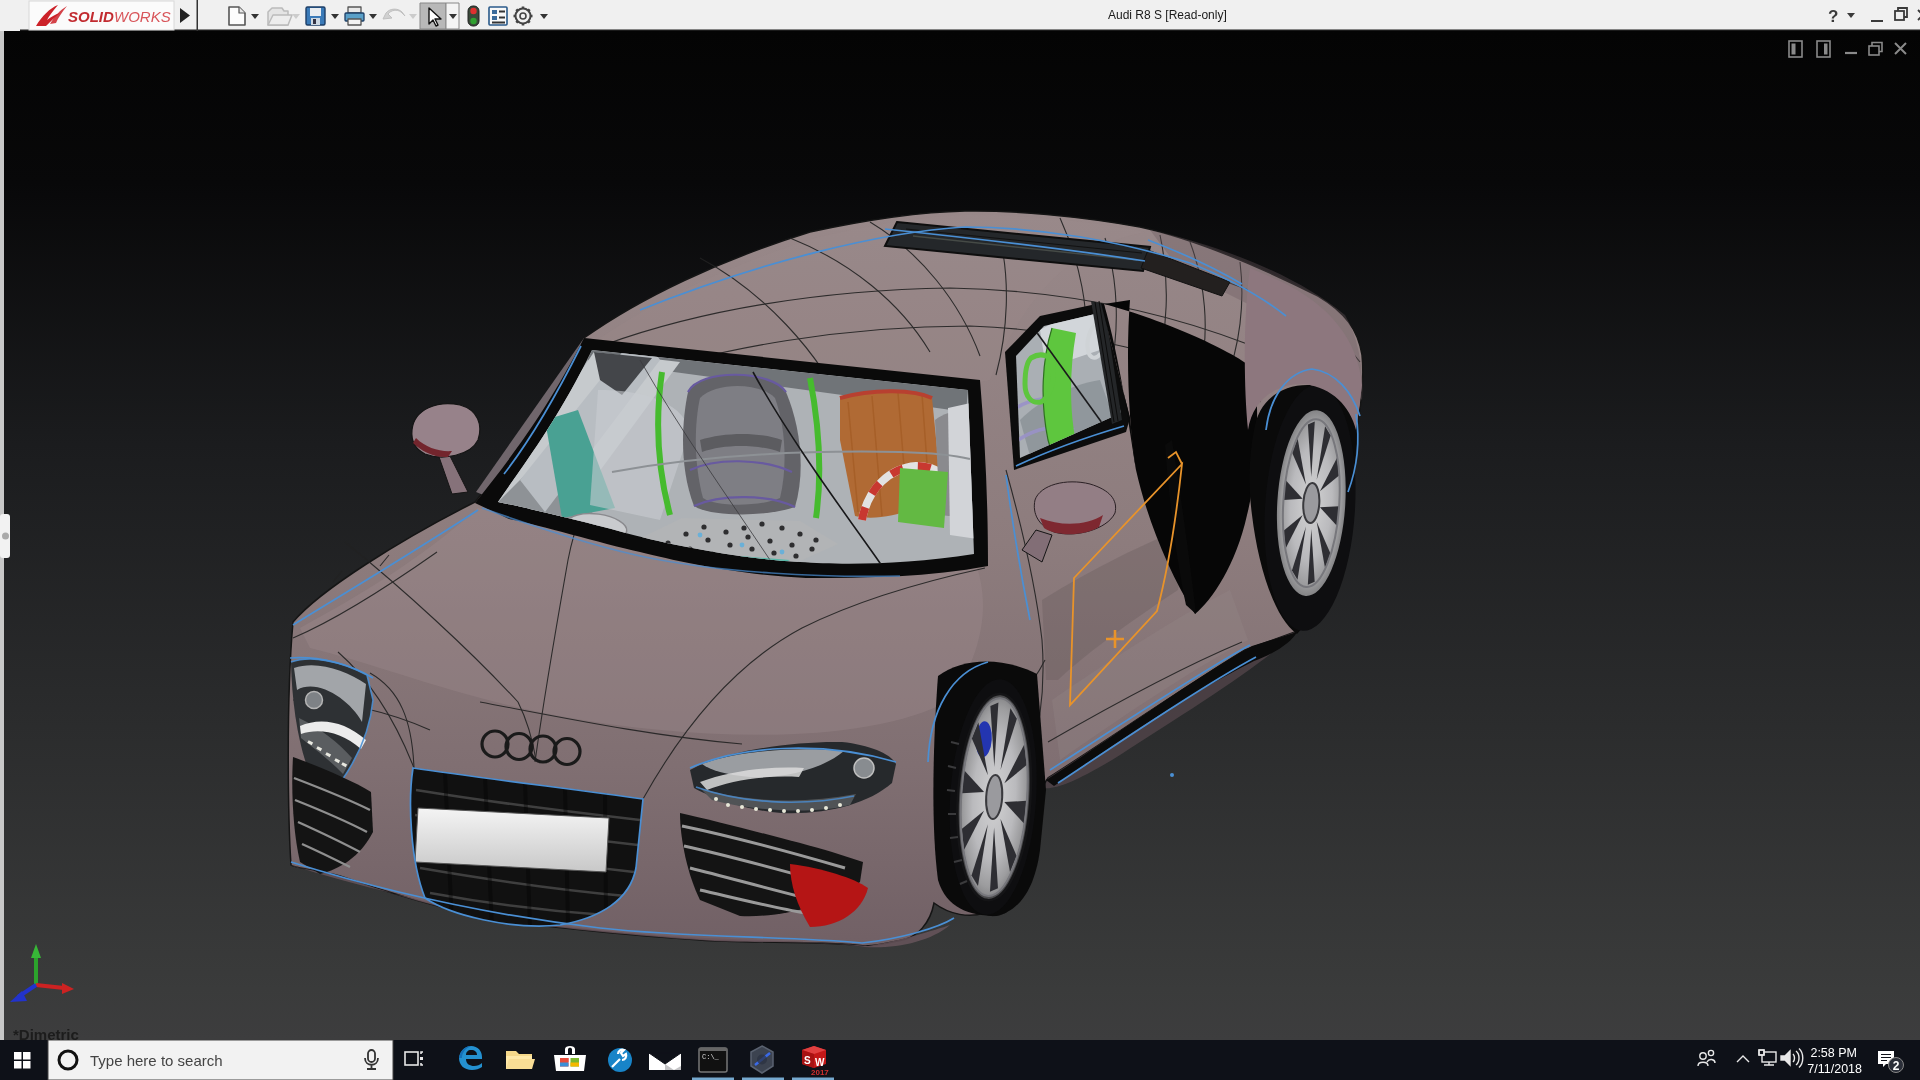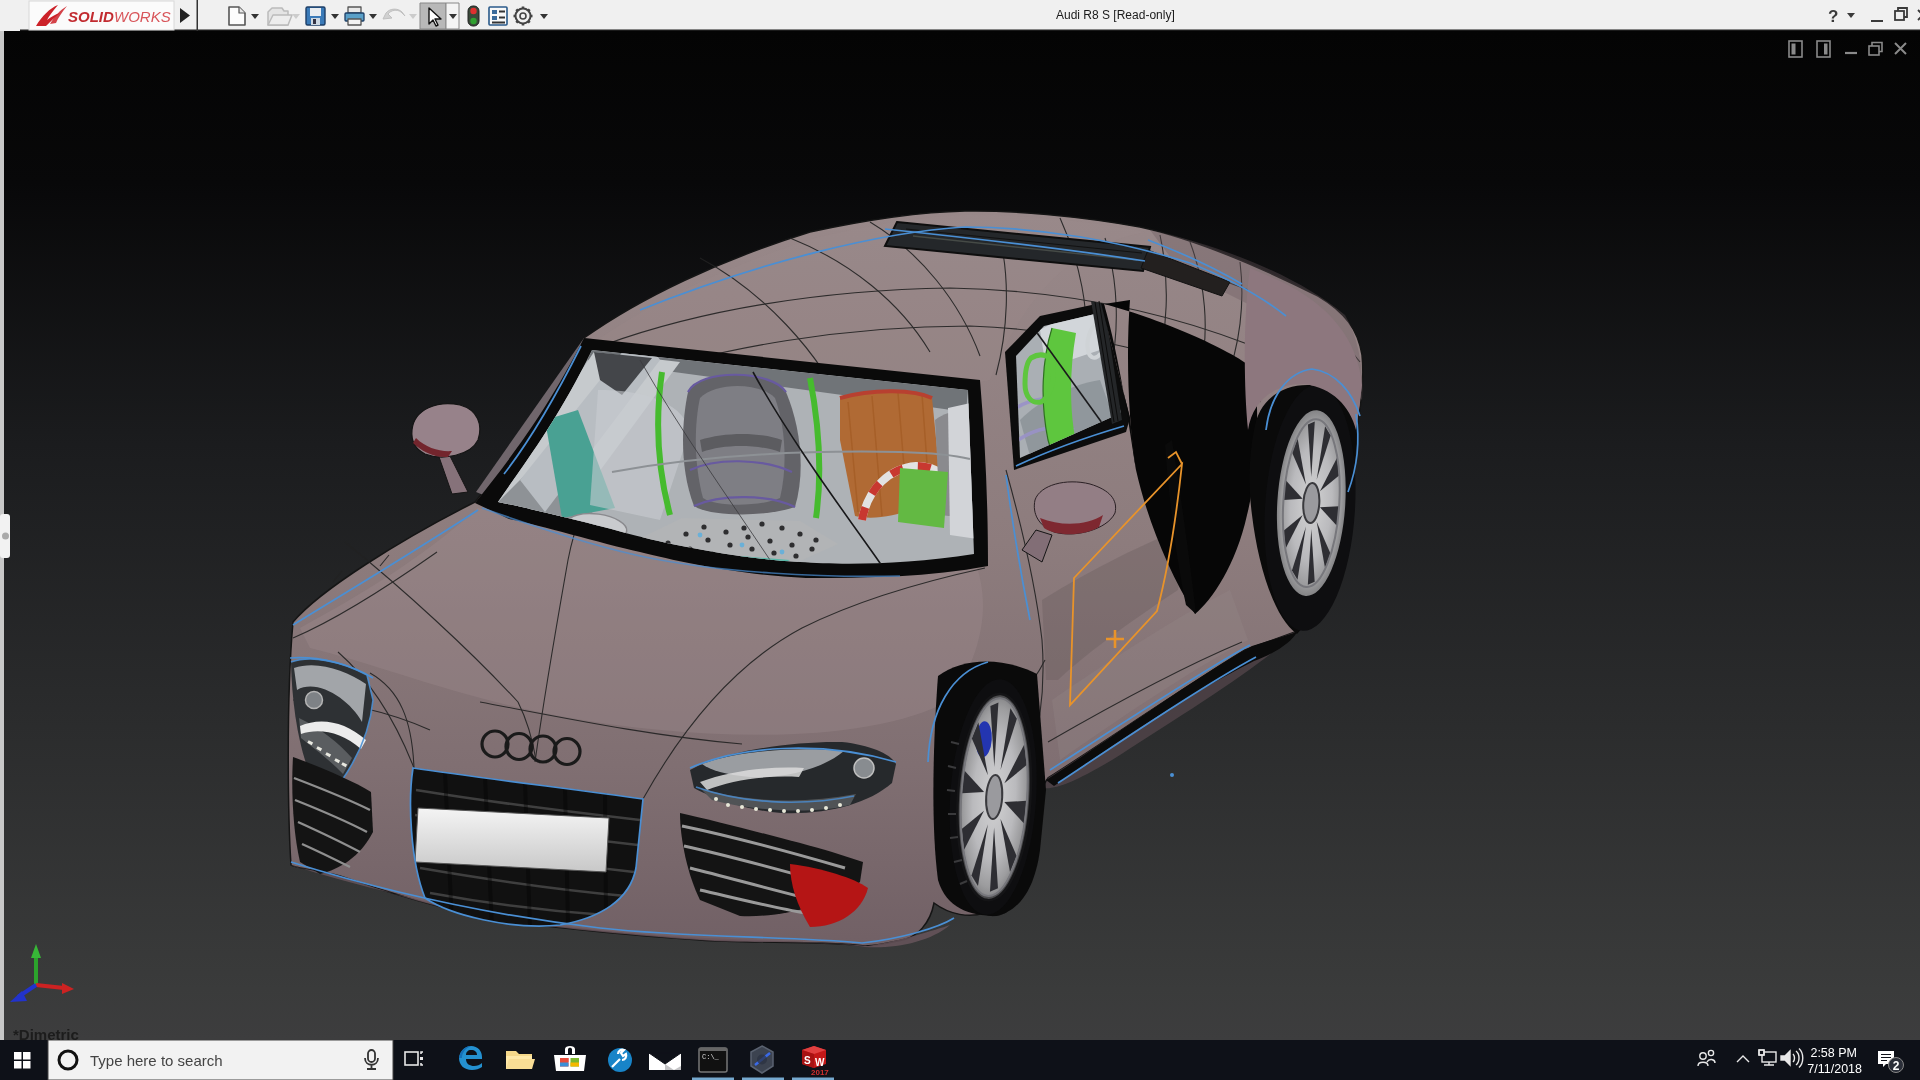--- a/index.html
+++ b/index.html
@@ -86,21 +86,21 @@
       <text x="1808" y="22" font-size="17" font-weight="bold" fill="#3a3a3a" font-family="Liberation Sans,sans-serif">?</text>
       <path d="M1827,13 L1835,13 L1831,18 Z"></path>
       <rect x="1851" y="20" width="12" height="2"></rect>
       <g fill="none" stroke="#3a3a3a" stroke-width="1.8">
         <rect x="1875" y="11" width="9" height="9"></rect>
         <path d="M1878,11 L1878,8 L1887,8 L1887,17 L1884,17"></path>
       </g>
       <path d="M1898,10 L1908,20 M1908,10 L1898,20" stroke="#3a3a3a" stroke-width="1.8"></path>
     </g>
   </svg>
-  <div class="tt" style="left:1056px;">Audi R8 S [Read-only]</div>
+  <div class="tt" style="left:1108px;">Audi R8 S [Read-only]</div>
 </div>
 <svg id="vp" width="1920" height="1009" viewBox="0 31 1920 1009">
   <defs>
     <linearGradient id="bggrad" x1="0" y1="31" x2="0" y2="1040" gradientUnits="userSpaceOnUse">
       <stop offset="0" stop-color="#040404"></stop>
       <stop offset="0.15" stop-color="#080809"></stop>
       <stop offset="0.41" stop-color="#1b1c1e"></stop>
       <stop offset="0.95" stop-color="#3a3b3b"></stop>
       <stop offset="1" stop-color="#3d3d3e"></stop>
     </linearGradient>

